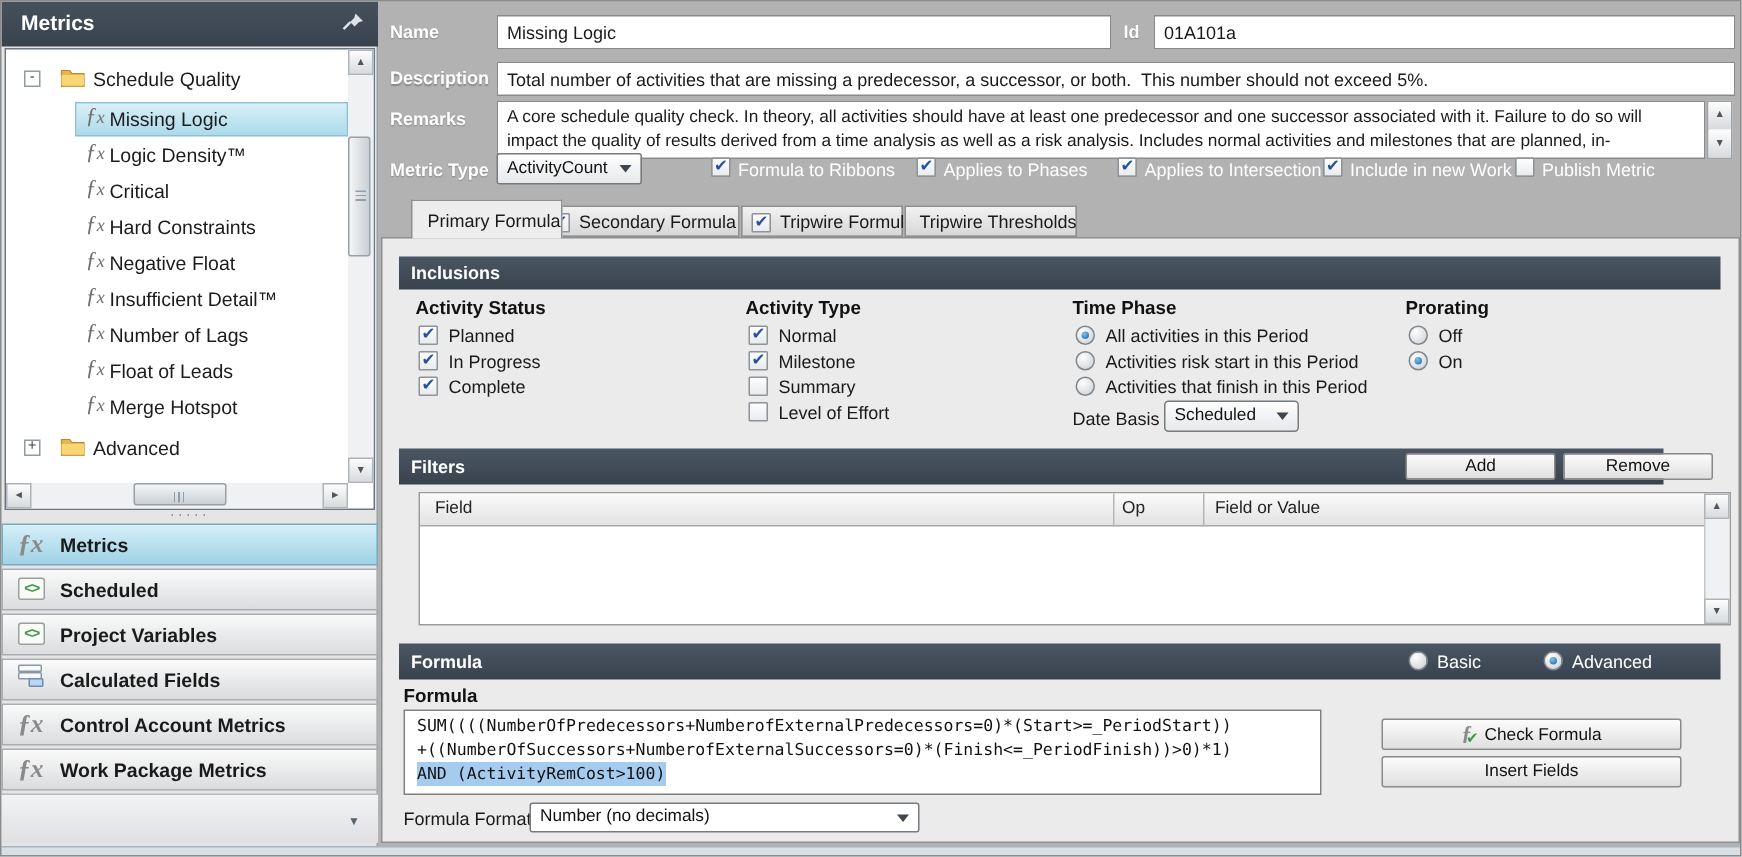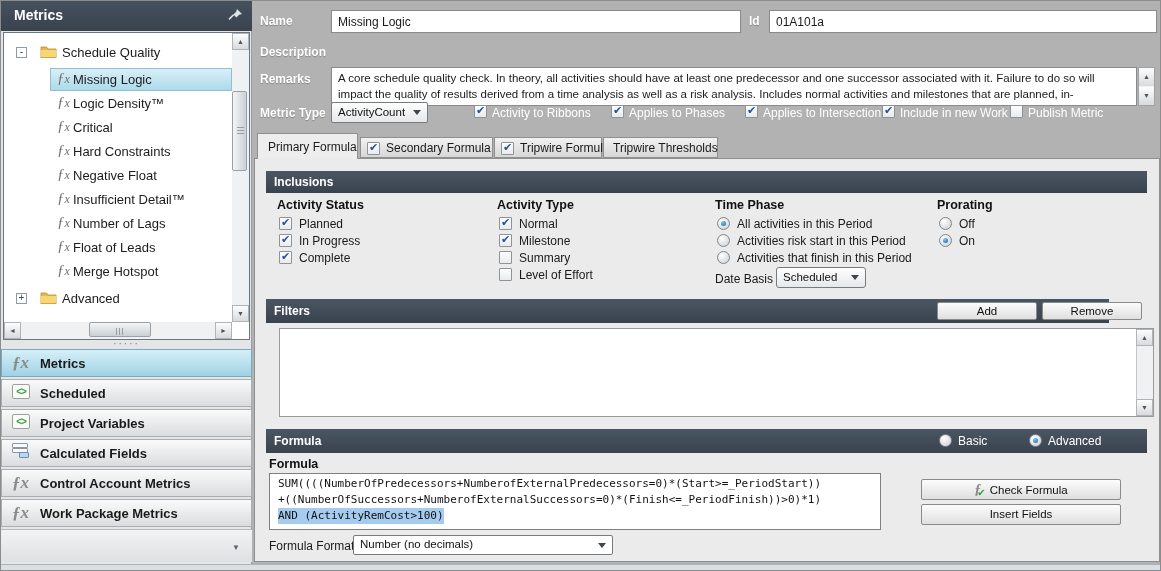--- a/index.html
+++ b/index.html
@@ -265,46 +265,47 @@
   </div>
 
   <div id="main">
 
     <span class="flabel" style="left:8px; top:13px;">Name</span>
     <input class="tfield" style="left: 79px; top: 9px; width: 410px;" value="Missing Logic">
     <span class="flabel" style="left:497px; top:13px;">Id</span>
     <input class="tfield" style="left: 517px; top: 9px; width: 388px;" value="01A101a">
 
     <span class="flabel" style="left:8px; top:44px;">Description</span>
+    <input class="tfield" style="left: 79px; top: 40px; width: 826px;" value="Total number of activities that are missing a predecessor, a successor, or both.  This number should not exceed 5%.">
 
     <span class="flabel" style="left:8px; top:71px;">Remarks</span>
     <div class="remarks-box" style="left:79px; top:66px; width:806px; height:39px;">A core schedule quality check. In theory, all activities should have at least one predecessor and one successor associated with it. Failure to do so will impact the quality of results derived from a time analysis as well as a risk analysis.  Includes normal activities and milestones that are planned, in-</div>
     <div class="spin" style="left:886px; top:66px; height:39px;">
       <div class="up">▲</div>
       <div class="dn">▼</div>
     </div>
 
     <span class="flabel" style="left:8px; top:105px;">Metric Type</span>
     <div class="combo" style="left:79px; top:101px; width:97px; height:21px;">
       <span class="ctext">ActivityCount</span>
       <span class="carrow"></span>
     </div>
 
     <span class="cb on" style="left:222px; top:104px;"></span>
-    <span class="cblabel" style="left:240px; top:105px;">Activity to Ribbons</span>
+    <span class="cblabel" style="left:240px; top:105px;">Formula to Ribbons</span>
     <span class="cb on" style="left:359px; top:104px;"></span>
     <span class="cblabel" style="left:377px; top:105px;">Applies to Phases</span>
     <span class="cb on" style="left:493px; top:104px;"></span>
     <span class="cblabel" style="left:511px; top:105px;">Applies to Intersection</span>
     <span class="cb on" style="left:630px; top:104px;"></span>
     <span class="cblabel" style="left:648px; top:105px; max-width:108px;">Include in new Workbo</span>
     <span class="cb" style="left:758px; top:104px;"></span>
     <span class="cblabel" style="left:776px; top:105px;">Publish Metric</span>
 
-    <div class="tab active" style="left:5px; width:101px;">
+    <div class="tab active" style="left:22px; width:101px;">
       <span class="tlabel" style="left:10px;">Primary Formula</span>
     </div>
     <div class="tab" style="left:108px; width:133px;">
       <span class="cb tcb on" style="left:6px;"></span>
       <span class="tlabel" style="left:25px;">Secondary Formula</span>
     </div>
     <div class="tab" style="left:242px; width:108px;">
       <span class="cb tcb on" style="left:6px;"></span>
       <span class="tlabel" style="left:25px;">Tripwire Formula</span>
     </div>
@@ -355,20 +356,27 @@
       <span class="rb on" style="left:684px; top:75px;"></span>
       <span class="optlabel" style="left:704px; top:75px;">On</span>
 
       <div class="secbar" style="left:11px; top:140px; width:843px; height:24px;">
         <span class="stitle" style="top:5px;">Filters</span>
       </div>
       <div class="btn" style="left:682px; top:143px; width:100px; height:18px; line-height:16px;">Add</div>
       <div class="btn" style="left:787px; top:143px; width:100px; height:18px; line-height:16px;">Remove</div>
 
       <div class="ftable" style="left:24px; top:169px; width:875px; height:89px;">
+        <div class="fthead">
+          <span class="hcell" style="left:10px;">Field</span>
+          <span class="hcell" style="left:468px;">Op</span>
+          <span class="hcell" style="left:530px;">Field or Value</span>
+          <span class="vsep" style="left:462px;"></span>
+          <span class="vsep" style="left:522px;"></span>
+        </div>
         <div class="ft-scroll">
           <div class="sb-arrow" style="top:0; left:-1px;">▲</div>
           <div class="sb-arrow" style="bottom:0; left:-1px;">▼</div>
         </div>
       </div>
 
       <div class="secbar" style="left:11px; top:270px; width:881px; height:24px;">
         <span class="stitle" style="top:5px;">Formula</span>
         <span class="rb" style="left:673px; top:5px;"></span>
         <span class="optlabel" style="left:692px; top:5px; color:#FFF; font-weight:normal;">Basic</span>

